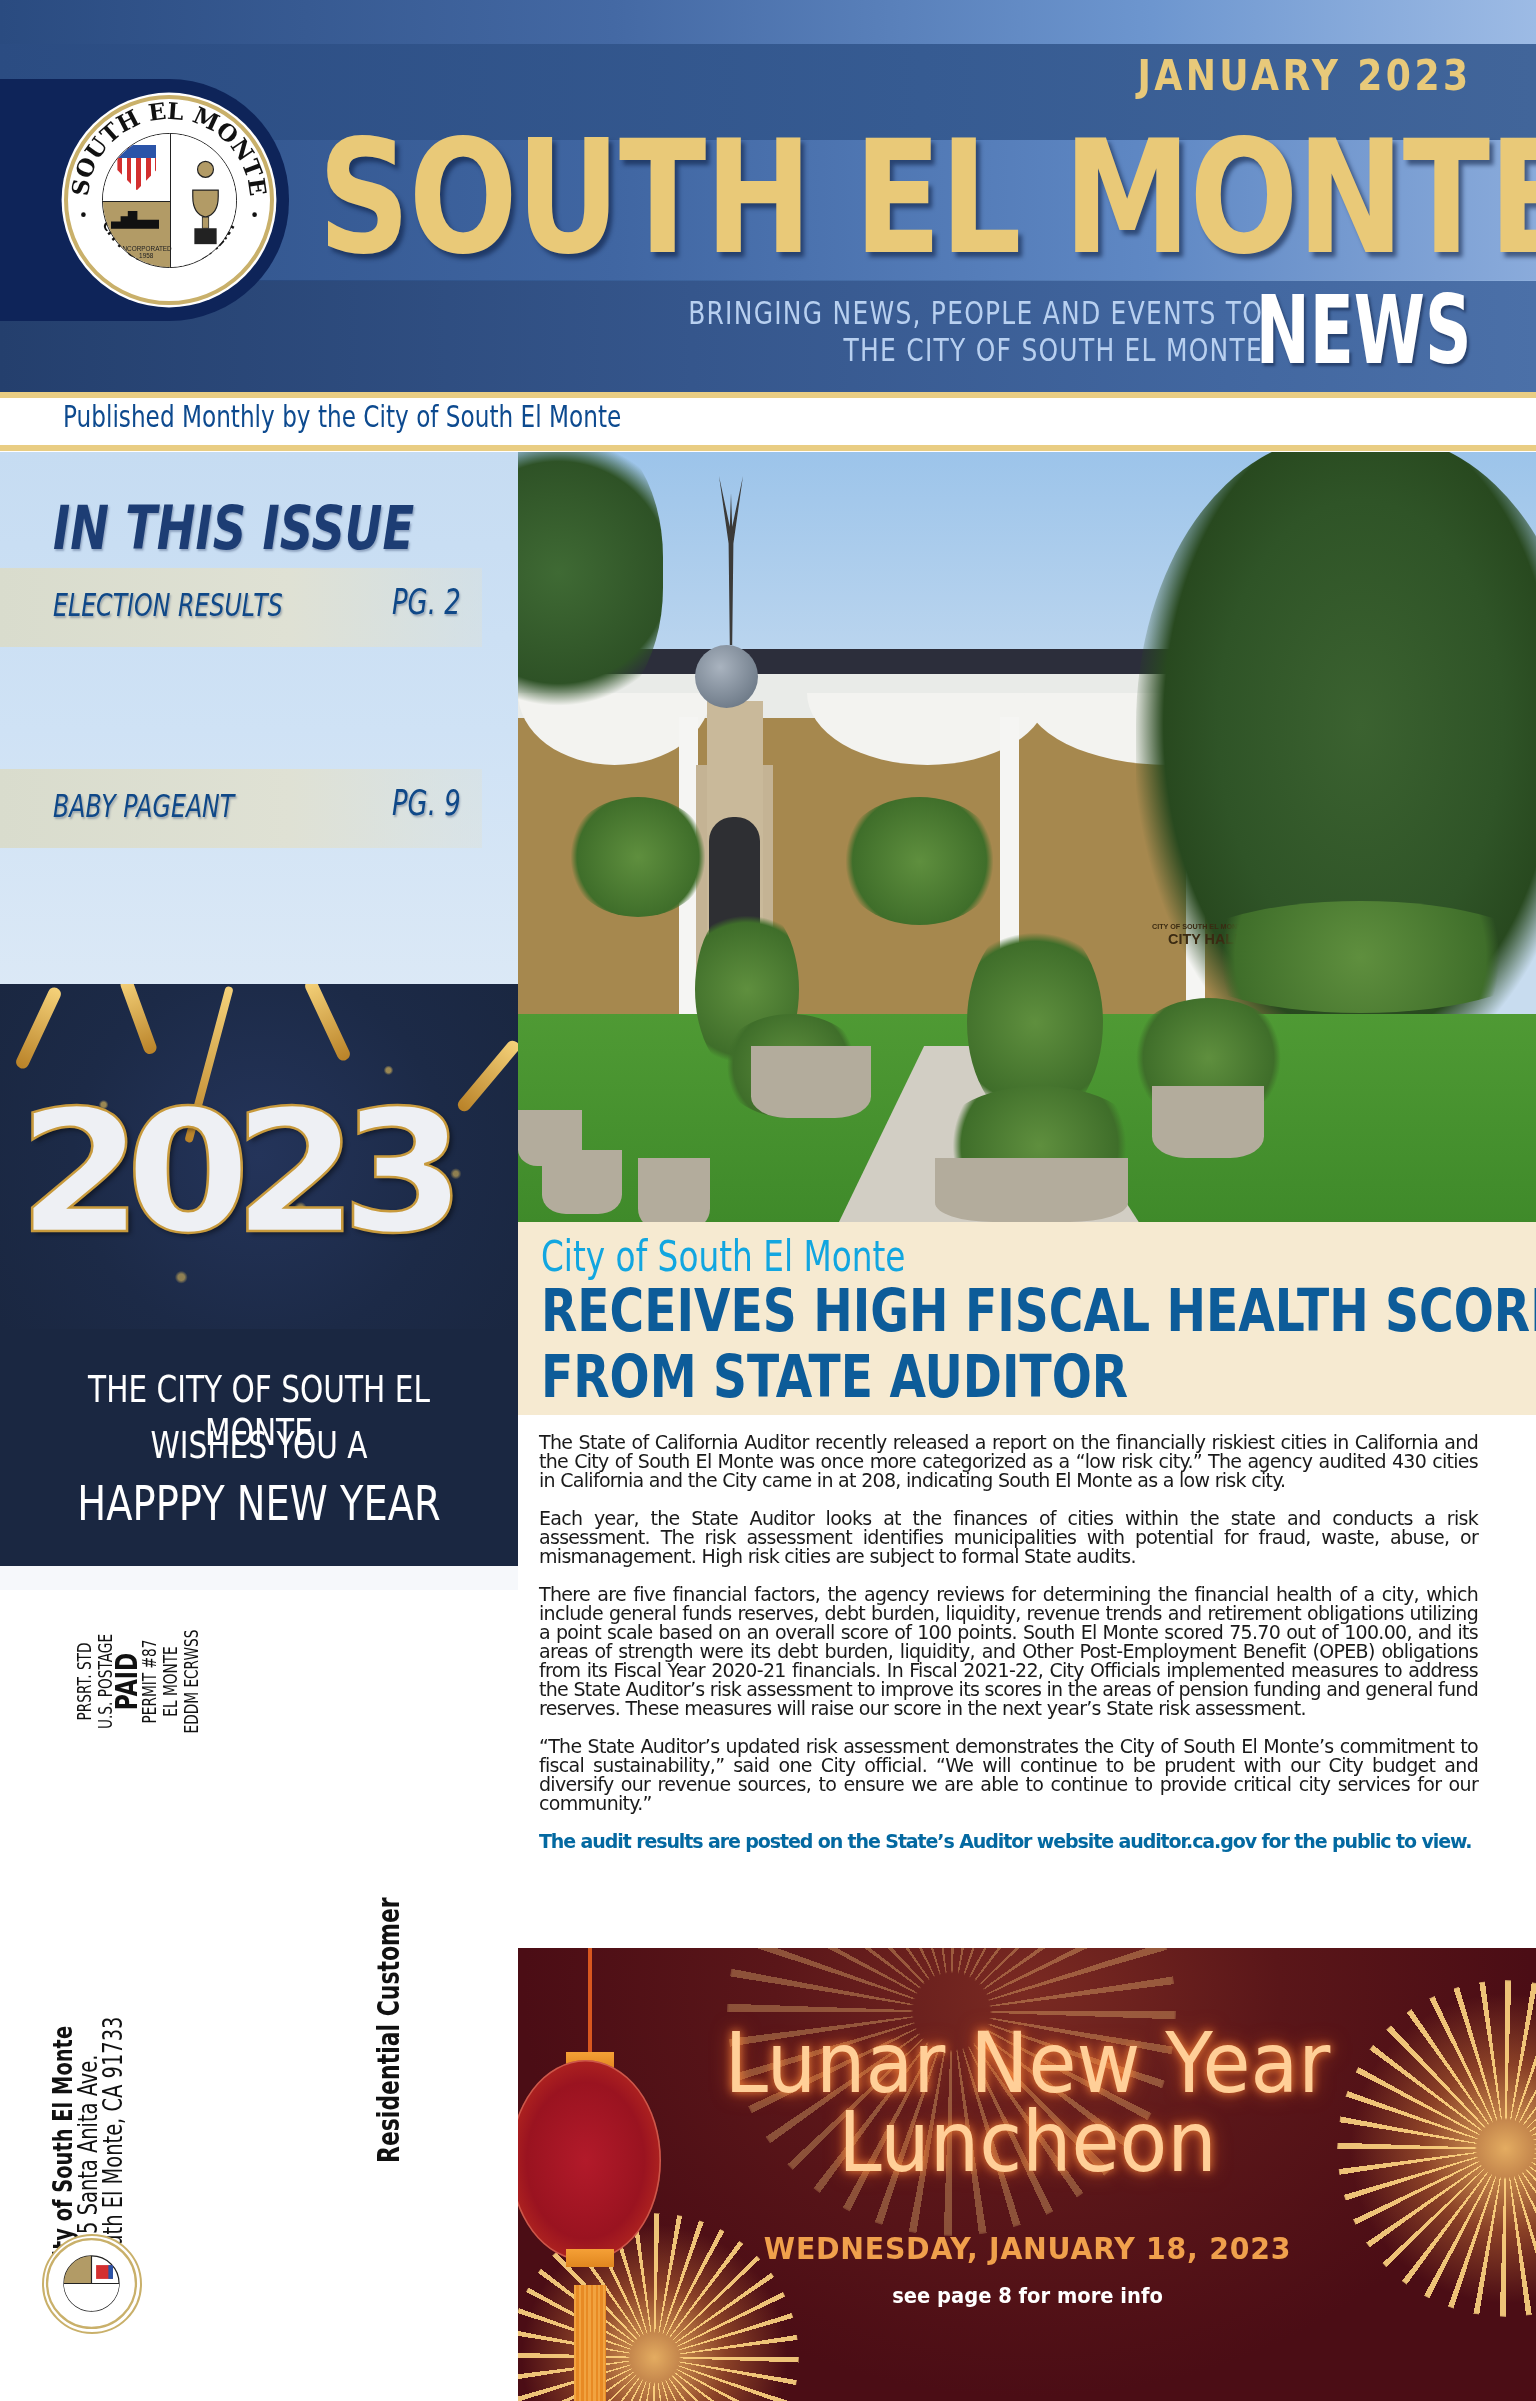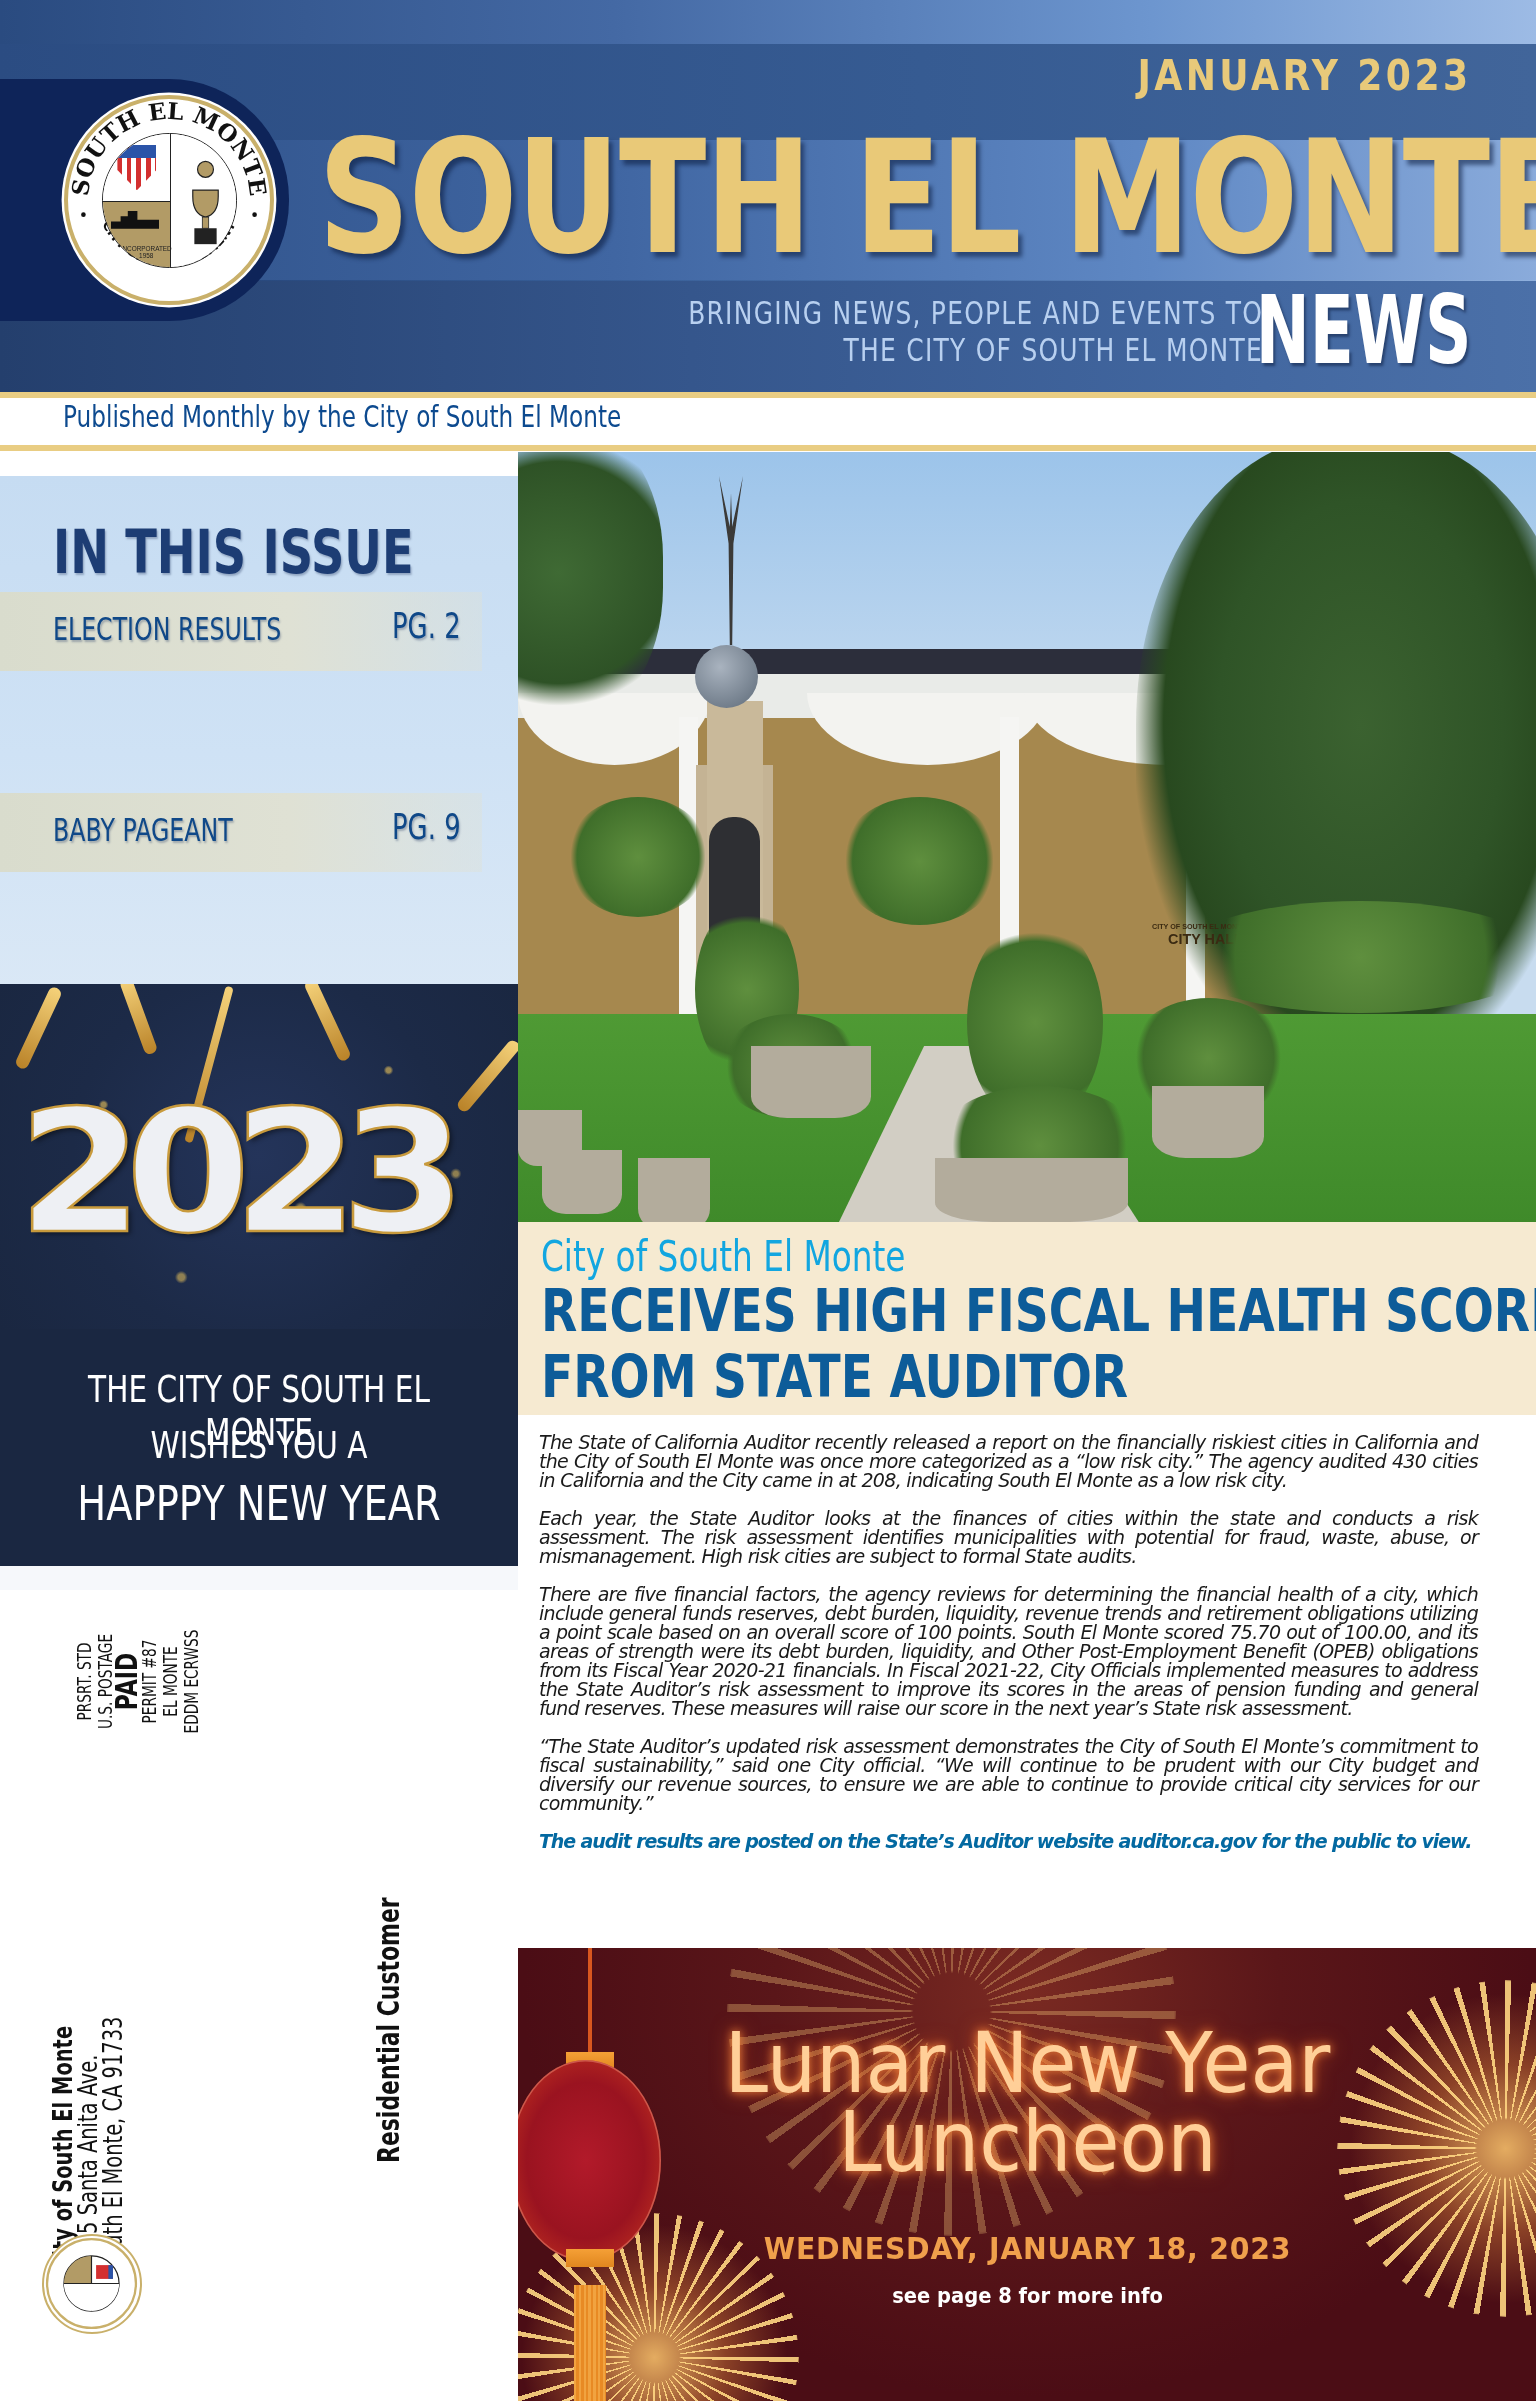--- a/index.html
+++ b/index.html
@@ -45,22 +45,22 @@
     font-size: 32px; line-height: 37px; color: #b8d0f0; letter-spacing: 1.6px; transform: scaleX(0.78); transform-origin: right center; white-space: nowrap; }
   .mast-news { position: absolute; right: 64px; top: 283px; font-family: "DejaVu Sans", sans-serif; font-weight: bold;
     font-size: 95px; line-height: 95px; color: #ffffff; transform: scaleX(0.68); transform-origin: right center;
     text-shadow: 3.2px 3.2px 3.2px rgba(10,25,60,0.5); }
 
   .gold-rule { position: absolute; left: 0; width: 1536px; height: 5.6px; background: #e9cd83; }
   .published { position: absolute; left: 63px; top: 399px; font-family: "DejaVu Sans", sans-serif; font-size: 30.5px; color: #0d4a8f;
     transform: scaleX(0.76); transform-origin: left center; white-space: nowrap; }
 
   
-  .issue-panel { position: absolute; left: 0; top: 476px; width: 518px; height: 556px;
-    background: linear-gradient(180deg, #c6dcf2 0%, #cfe2f5 50%, #dce9f6 100%); }
+  .issue-panel { position: absolute; left: 0; top: 452px; width: 518px; height: 556px;
+    background: linear-gradient(180deg, #c6dcf2 0%, #cfe2f5 50%, #dce9f6 100%); font-style: italic; }
   .issue-title { position: absolute; left: 53px; top: 40px; font-family: "DejaVu Sans", sans-serif; font-size: 61px; color: #1d3d74;
     transform: scaleX(0.76); transform-origin: left center; text-shadow: 1.6px 1.6px 2.4px rgba(40,60,100,0.35); white-space: nowrap; }
   .issue-row { position: absolute; left: 0; width: 482px; height: 79px;
     background: linear-gradient(90deg, #d9dccd 0%, #dfe1d4 60%, rgba(223,225,212,0.4) 100%); }
   .issue-label { position: absolute; left: 53px; top: 17.7px; font-family: "DejaVu Sans", sans-serif; font-size: 32px; color: #0f4888;
     transform: scaleX(0.74); transform-origin: left center; text-shadow: 1.6px 1.6px 2.4px rgba(40,60,100,0.35); white-space: nowrap; }
   .issue-page { position: absolute; left: 392px; top: 14.4px; font-family: "DejaVu Sans", sans-serif; font-size: 35px; color: #0f4888;
     transform: scaleX(0.74); transform-origin: left center; text-shadow: 1.6px 1.6px 2.4px rgba(40,60,100,0.35); white-space: nowrap; }
 
   
@@ -127,21 +127,21 @@
   .ph-sign { position: absolute; left: 634px; top: 470px; font-size: 8px; color: #3a2a12; font-weight: bold; }
 
   
   .art-head { position: absolute; left: 518px; top: 1222px; width: 1019px; height: 193px; background: #f6ead1; }
   .art-kicker { position: absolute; left: 22.5px; top: 9.6px; font-family: "DejaVu Sans", sans-serif; font-size: 42px; color: #12a6e0;
     transform: scaleX(0.78); transform-origin: left center; white-space: nowrap; }
   .art-title { position: absolute; left: 22.5px; top: 56px; font-family: "DejaVu Sans", sans-serif; font-weight: bold; font-size: 59px;
     line-height: 66px; color: #0d5c99; transform: scaleX(0.8); transform-origin: left top; white-space: nowrap; }
   .art-body { position: absolute; left: 539px; top: 1433px; width: 939px; font-family: "DejaVu Sans", sans-serif; font-size: 19px;
     line-height: 19px; color: #1a1a1a; text-align: justify; letter-spacing: -0.7px; }
-  .art-body p { margin-bottom: 19px; font-style: italic; }
+  .art-body p { margin-bottom: 19px; }
   .art-body .closing { font-weight: bold; color: #0369a1; letter-spacing: -1.1px; }
 
   
   .lunar { position: absolute; left: 518px; top: 1948px; width: 1019px; height: 453px; overflow: hidden;
     background: radial-gradient(ellipse at 50% 10%, #7a2a22 0%, #5a1619 35%, #4b0d15 70%); }
   .lun-burst { position: absolute; border-radius: 50%;
     background: repeating-conic-gradient(from 0deg, rgba(255,214,130,0.9) 0deg 2deg, transparent 2deg 9deg);
     -webkit-mask: radial-gradient(circle, transparent 0 12%, #000 13% 70%, transparent 72%);
             mask: radial-gradient(circle, transparent 0 12%, #000 13% 70%, transparent 72%); }
   .lun-glow { position: absolute; border-radius: 50%; background: radial-gradient(circle, rgba(255,200,110,0.85) 0%, rgba(255,160,70,0.35) 35%, transparent 65%); }

